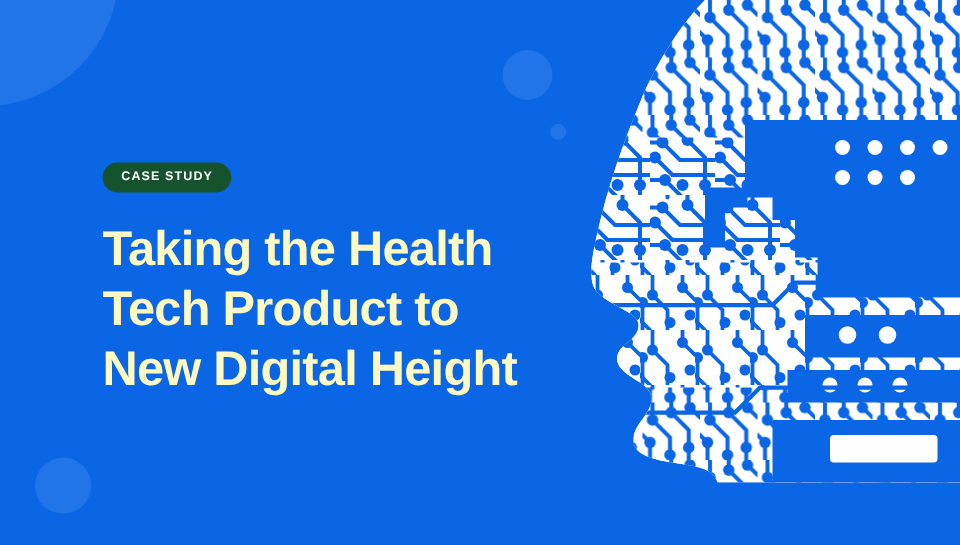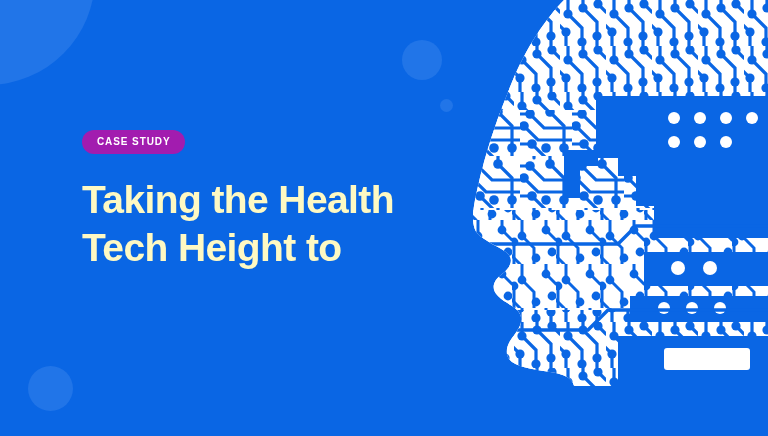--- a/index.html
+++ b/index.html
@@ -27,21 +27,21 @@
   }
   #artwork svg{display:block;width:300px;height:436px;}
 
   
   #content{
     position:absolute;left:82px;top:130px;width:400px;
   }
   #badge{
     display:inline-flex;align-items:center;justify-content:center;
     height:24px;padding:0 15px;border-radius:12px;
-    background:#a21caf;color:#ffffff;
+    background:#14532d;color:#ffffff;
     font-size:10px;font-weight:bold;letter-spacing:0.9px;
     line-height:24px;white-space:nowrap;
     font-family:"Liberation Sans", sans-serif;
     box-sizing:border-box;
   }
   #headline{
     margin:22px 0 0 0;
     color:#fef9c3;
     font-size:39px;
     font-weight:bold;
@@ -189,17 +189,18 @@
           <path d="M 0 400 L 110 400"></path>
         </g>
       </g>
     </svg>
   </div>
 
   <div id="content">
     <div id="badge">CASE STUDY</div>
     <h1 id="headline">
       <span class="hl">Taking the Health</span>
-      <span class="hl">Tech Height to</span>
+      <span class="hl">Tech Product to</span>
+      <span class="hl">New Digital Height</span>
     </h1>
   </div>
 
 </div>
 
 </body></html>

